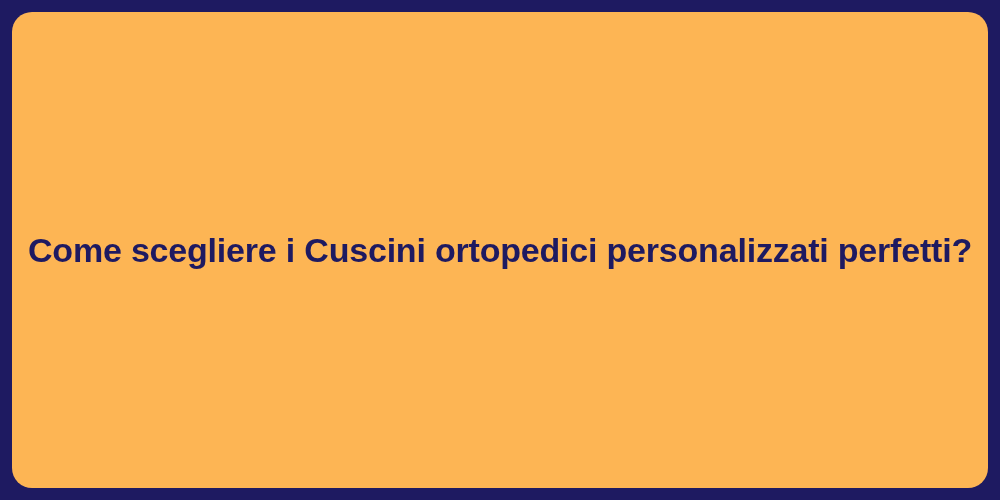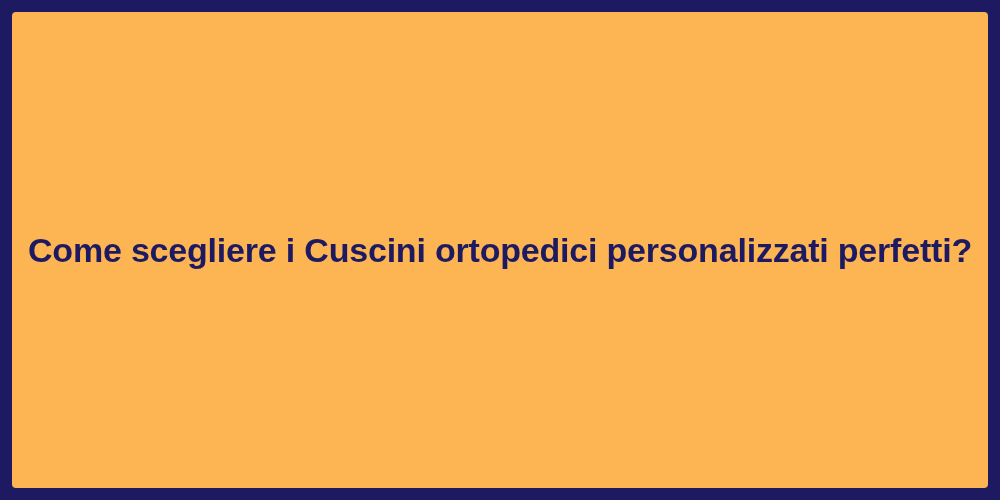--- a/index.html
+++ b/index.html
@@ -22,21 +22,21 @@
     height: 500px;
     background: #1e1a61;
     padding: 12px;
   }
 
   #card-panel {
     box-sizing: border-box;
     width: 100%;
     height: 100%;
     background: #fdb554;
-    border-radius: 4px;
+    border-radius: 20px;
     display: flex;
     align-items: center;
     justify-content: center;
     padding: 0 40px;
   }
 
   #card-heading {
     margin: 0;
     font-family: "Liberation Sans", sans-serif;
     font-size: 34px;

